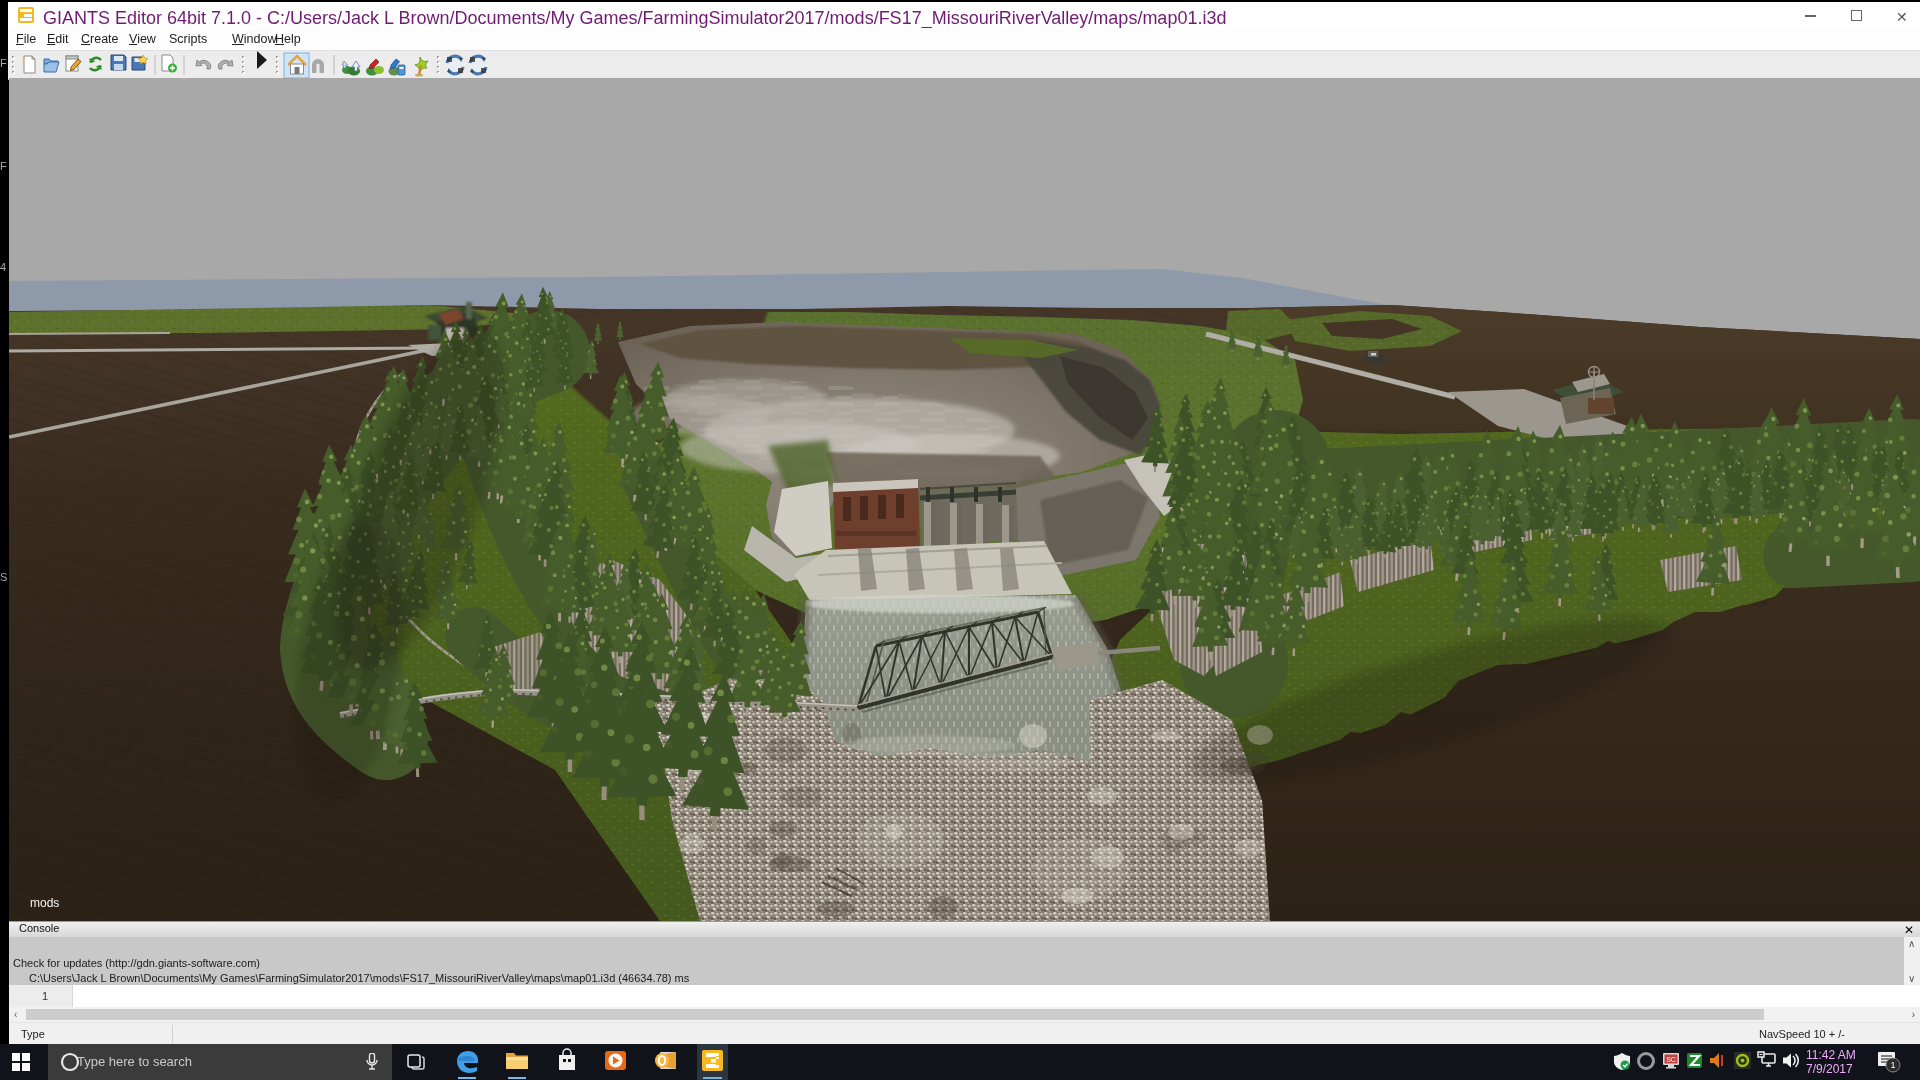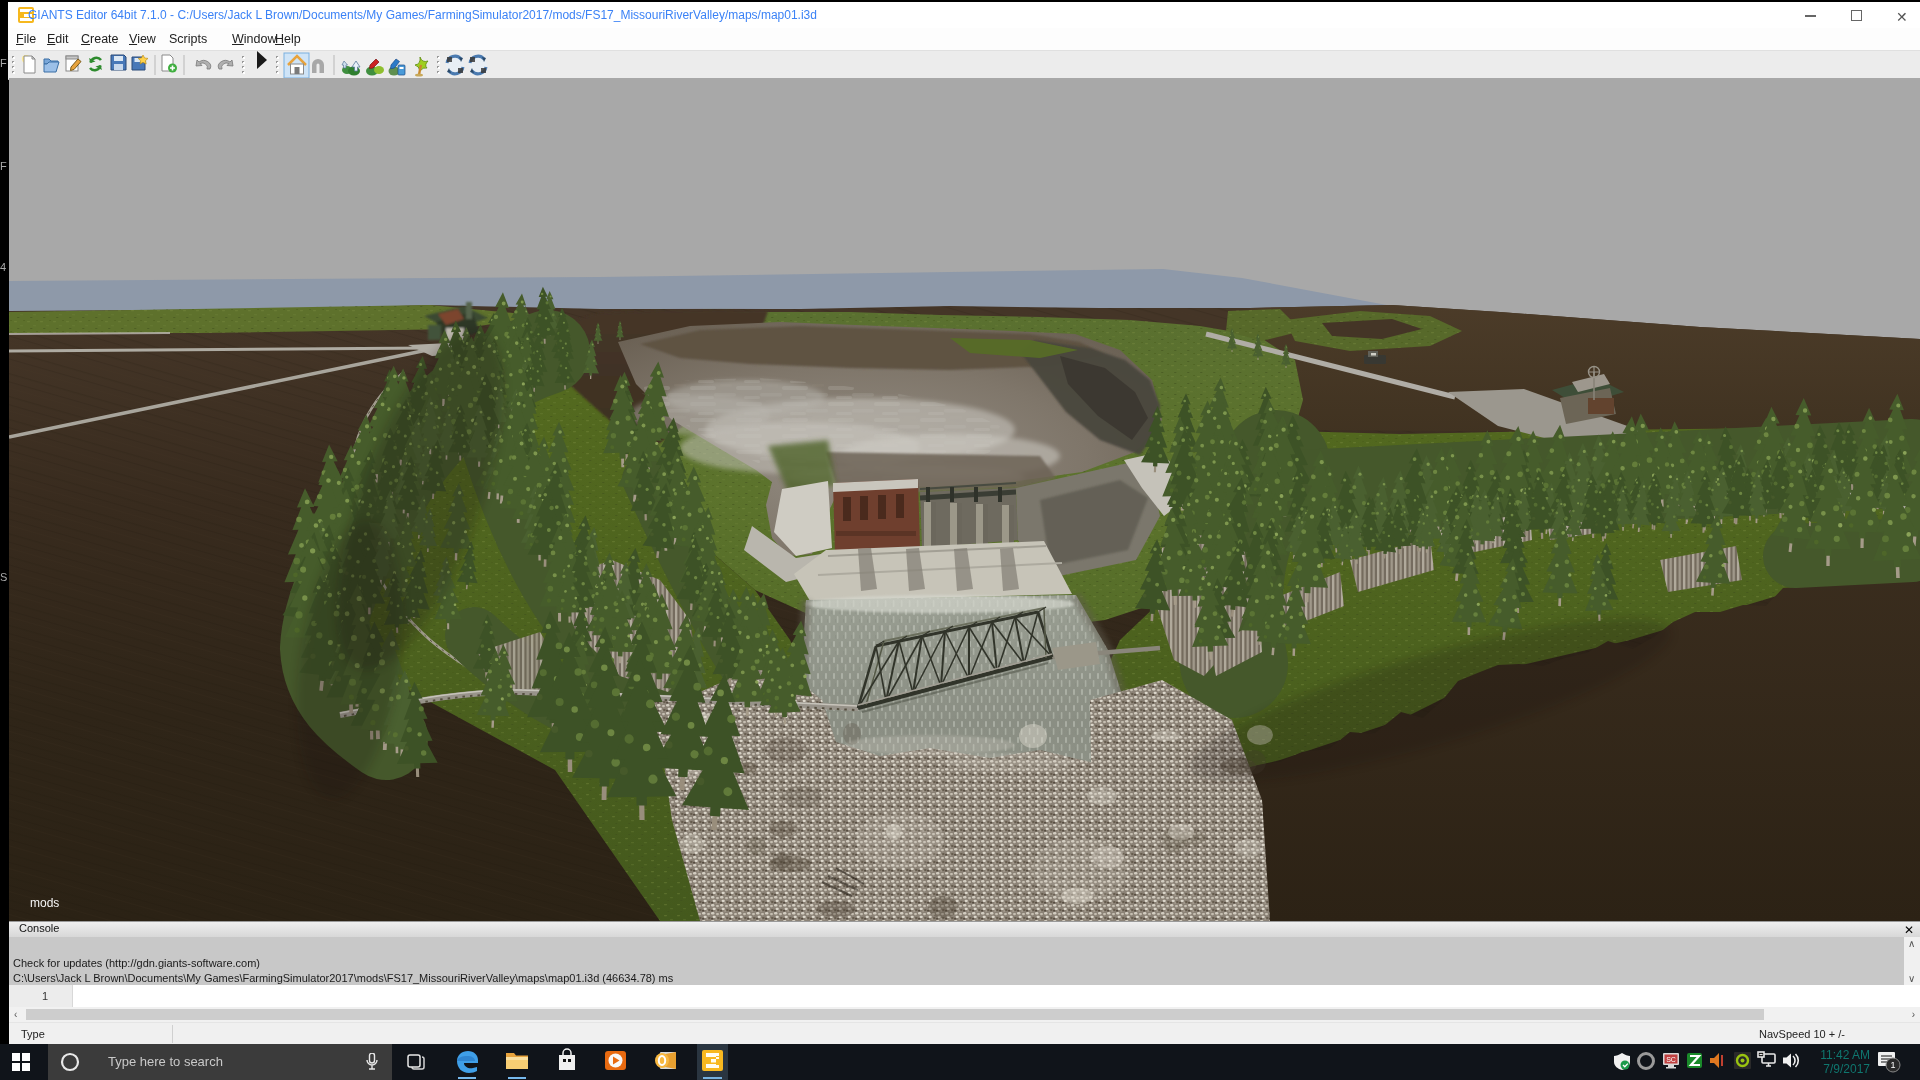--- a/index.html
+++ b/index.html
@@ -1,18 +1,18 @@
 <!DOCTYPE html>
 <html><head><meta charset="utf-8">
 <style>
 html,body{margin:0;padding:0;width:1920px;height:1080px;overflow:hidden;background:#000;
 font-family:"Liberation Sans",sans-serif;-webkit-font-smoothing:antialiased}
 .abs{position:absolute}
 #title{left:8px;top:2px;width:1912px;height:26px;background:#fff}
-#title .txt{position:absolute;left:20px;top:6px;font-size:12px;color:#3b82f6}
+#title .txt{position:absolute;left:35px;top:6px;font-size:18px;color:#701a75}
 #menu{left:8px;top:28px;width:1912px;height:22px;background:#fdfdfd}
 #menu span{position:absolute;top:4px;font-size:12.5px;color:#222}
 #menu u{text-decoration:underline}
 #toolbar{left:8px;top:50px;width:1912px;height:28px;background:#ececec;border-top:1px solid #e0e0e0;border-bottom:1px solid #c8c8c8}
 #console{left:9px;top:921px;width:1911px;height:16px;background:linear-gradient(#efefef,#d6d6d6);border-top:1px solid #9a9a9a;font-size:11px;color:#111}
 #cbody{left:9px;top:937px;width:1895px;height:48px;background:#c8c8c8;font-size:11px;color:#1a1a1a;line-height:15px;padding-top:19px}
 #cscroll{left:1904px;top:937px;width:16px;height:48px;background:#f0f0f0}
 #srow{left:9px;top:985px;width:1911px;height:22px;background:#fff}
 #gutter{left:9px;top:985px;width:64px;height:22px;background:#ececec;border-right:1px solid #d8d8d8;font-size:11px;color:#333;text-align:right;line-height:22px;padding-right:24px;box-sizing:border-box}
 #hscroll{left:9px;top:1007px;width:1911px;height:15px;background:#f1f1f1}
@@ -897,21 +897,21 @@
     <ellipse cx="420" cy="500" rx="60" ry="180" fill="#17110a" opacity="0.22" filter="url(#soft3)" transform="rotate(20 420 500)"></ellipse>
     <ellipse cx="350" cy="660" rx="50" ry="140" fill="#17110a" opacity="0.18" filter="url(#soft3)" transform="rotate(8 350 660)"></ellipse>
     <ellipse cx="1430" cy="700" rx="250" ry="45" fill="#17110a" opacity="0.2" filter="url(#soft3)" transform="rotate(-16 1430 700)"></ellipse>
     <path d="M822,882 l30,14 m-24,-20 l30,14 m-22,-22 l28,16" stroke="#17110a" stroke-width="2" opacity="0.5" fill="none"></path>
   </svg>
 <div class="abs" style="left:30px;top:896px;color:#f5f5f5;font-size:12px">mods</div>
 <div class="abs" id="console"><span style="margin-left:10px">Console</span>
 <span style="position:absolute;right:6px;top:1px;color:#000;font-size:12px">✕</span></div>
 <div class="abs" id="cbody">
     <div style="margin-left:4px">Check for updates (http://gdn.giants-software.com)</div>
-<div style="margin-left:4px">C:\Users\Jack L Brown\Documents\My Games\FarmingSimulator2017\mods\FS17_MissouriRiverValley\maps\map01.i3d (46634.78) ms</div>
+<div style="margin-left:20px">C:\Users\Jack L Brown\Documents\My Games\FarmingSimulator2017\mods\FS17_MissouriRiverValley\maps\map01.i3d (46634.78) ms</div>
   </div>
 <div class="abs" id="cscroll">
     <div class="arrow" style="position:absolute;top:1px;left:4px">∧</div>
 <div class="arrow" style="position:absolute;bottom:1px;left:4px">∨</div>
   </div>
 <div class="abs" id="srow"></div>
 <div class="abs" id="gutter">1</div>
 <div class="abs" id="hscroll">
     <div class="arrow" style="position:absolute;left:5px;top:2px">‹</div>
 <div class="arrow" style="position:absolute;right:5px;top:2px">›</div>
@@ -925,21 +925,21 @@
 <div class="abs" id="taskbar"></div>
 <svg class="abs" style="left:12px;top:1053px" width="18" height="18">
 <rect x="0" y="0" width="8" height="8" fill="#fff"></rect>
     <rect x="10" y="0" width="8" height="8" fill="#fff"></rect>
 <rect x="0" y="10" width="8" height="8" fill="#fff"></rect>
     <rect x="10" y="10" width="8" height="8" fill="#fff"></rect>
   </svg>
 <div class="abs" id="search"><svg style="position:absolute;left:12px;top:8px" width="20" height="20">
 <circle cx="10" cy="10" r="8" fill="none" stroke="#e8e8e8" stroke-width="2.2"></circle>
     </svg>
-<span style="margin-left:60px">Type here to search</span>
+<span style="margin-left:29px">Type here to search</span>
 <svg style="position:absolute;right:14px;top:9px" width="12" height="18">
 <rect x="3.5" y="0" width="5" height="10" rx="2.5" fill="none" stroke="#e8e8e8" stroke-width="1.4"></rect>
 <path d="M1,7 a5,5 0 0 0 10,0 M6,12 v4 M3,16 h6" fill="none" stroke="#e8e8e8" stroke-width="1.4"></path>
     </svg></div>
 <div style="position:absolute;left:458px;top:1077px;width:18px;height:2px;background:#76b9ed"></div>
 <div style="position:absolute;left:508px;top:1077px;width:18px;height:2px;background:#76b9ed"></div>
 <div style="position:absolute;left:703px;top:1077px;width:19px;height:2px;background:#76b9ed"></div>
 <div style="position:absolute;left:697px;top:1044px;width:31px;height:36px;background:rgba(120,150,180,0.25)"></div>
 <svg width="1920" height="36" style="position:absolute;left:0;top:1044px">
     <g transform="translate(0,-1044)">
@@ -1018,12 +1018,12 @@
         <path d="M10,3 a6,6 0 0 1 0,9 M12.5,1 a9,9 0 0 1 0,13" stroke="#f0f0f0" stroke-width="1.6" fill="none"></path>
       </g>
       <g transform="translate(1878,1052)">
         <rect width="17" height="14" rx="1" fill="#f0f0f0"></rect>
         <path d="M3,4 h11 M3,7 h11 M3,10 h7" stroke="#101010" stroke-width="1.2"></path>
         <circle cx="15" cy="13" r="7" fill="#2a2a2a" stroke="#888" stroke-width="1"></circle>
         <text x="15" y="16" font-size="9" fill="#fff" text-anchor="middle" font-family="Liberation Sans">1</text>
       </g>
     </g>
   </svg>
-<div class="abs" style="left:1806px;top:1048px;width:64px;color:#0f766e;font-size:12px;text-align:right;line-height:14px">11:42 AM<br>7/9/2017</div>
+<div class="abs" style="left:1806px;top:1048px;width:64px;color:#f0abfc;font-size:12px;text-align:left;line-height:14px">11:42 AM<br>7/9/2017</div>
 </body></html>

